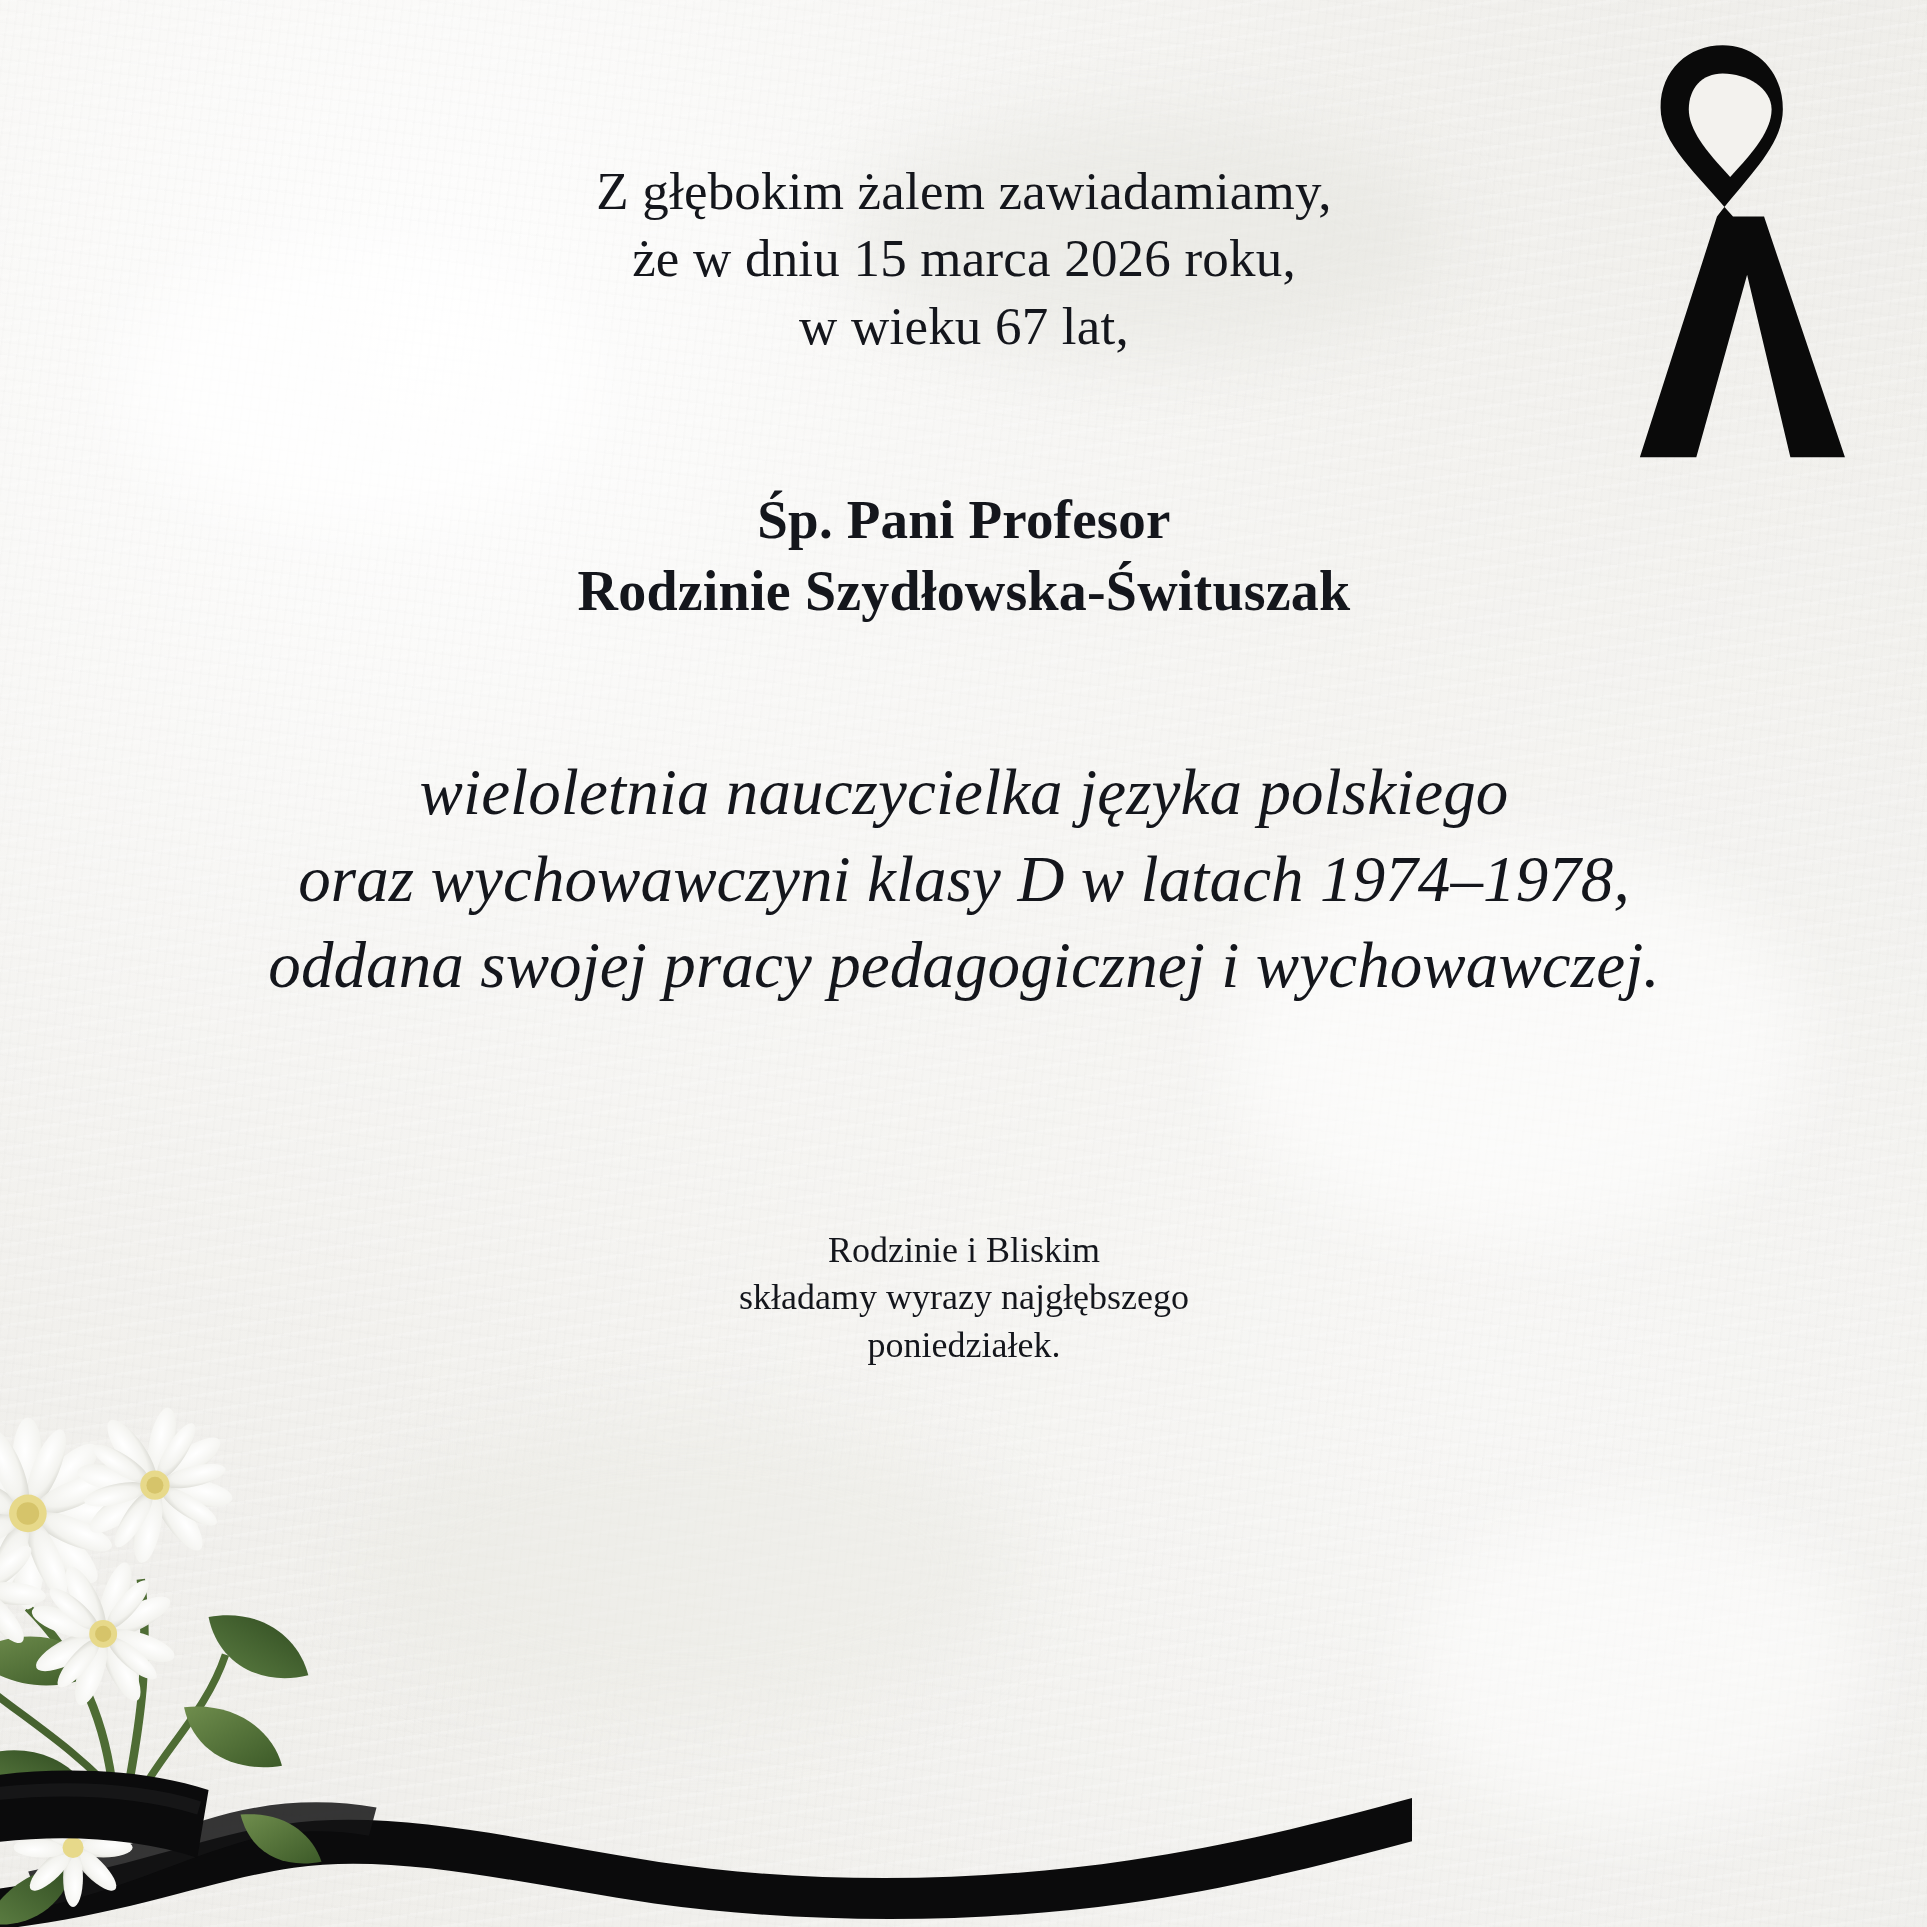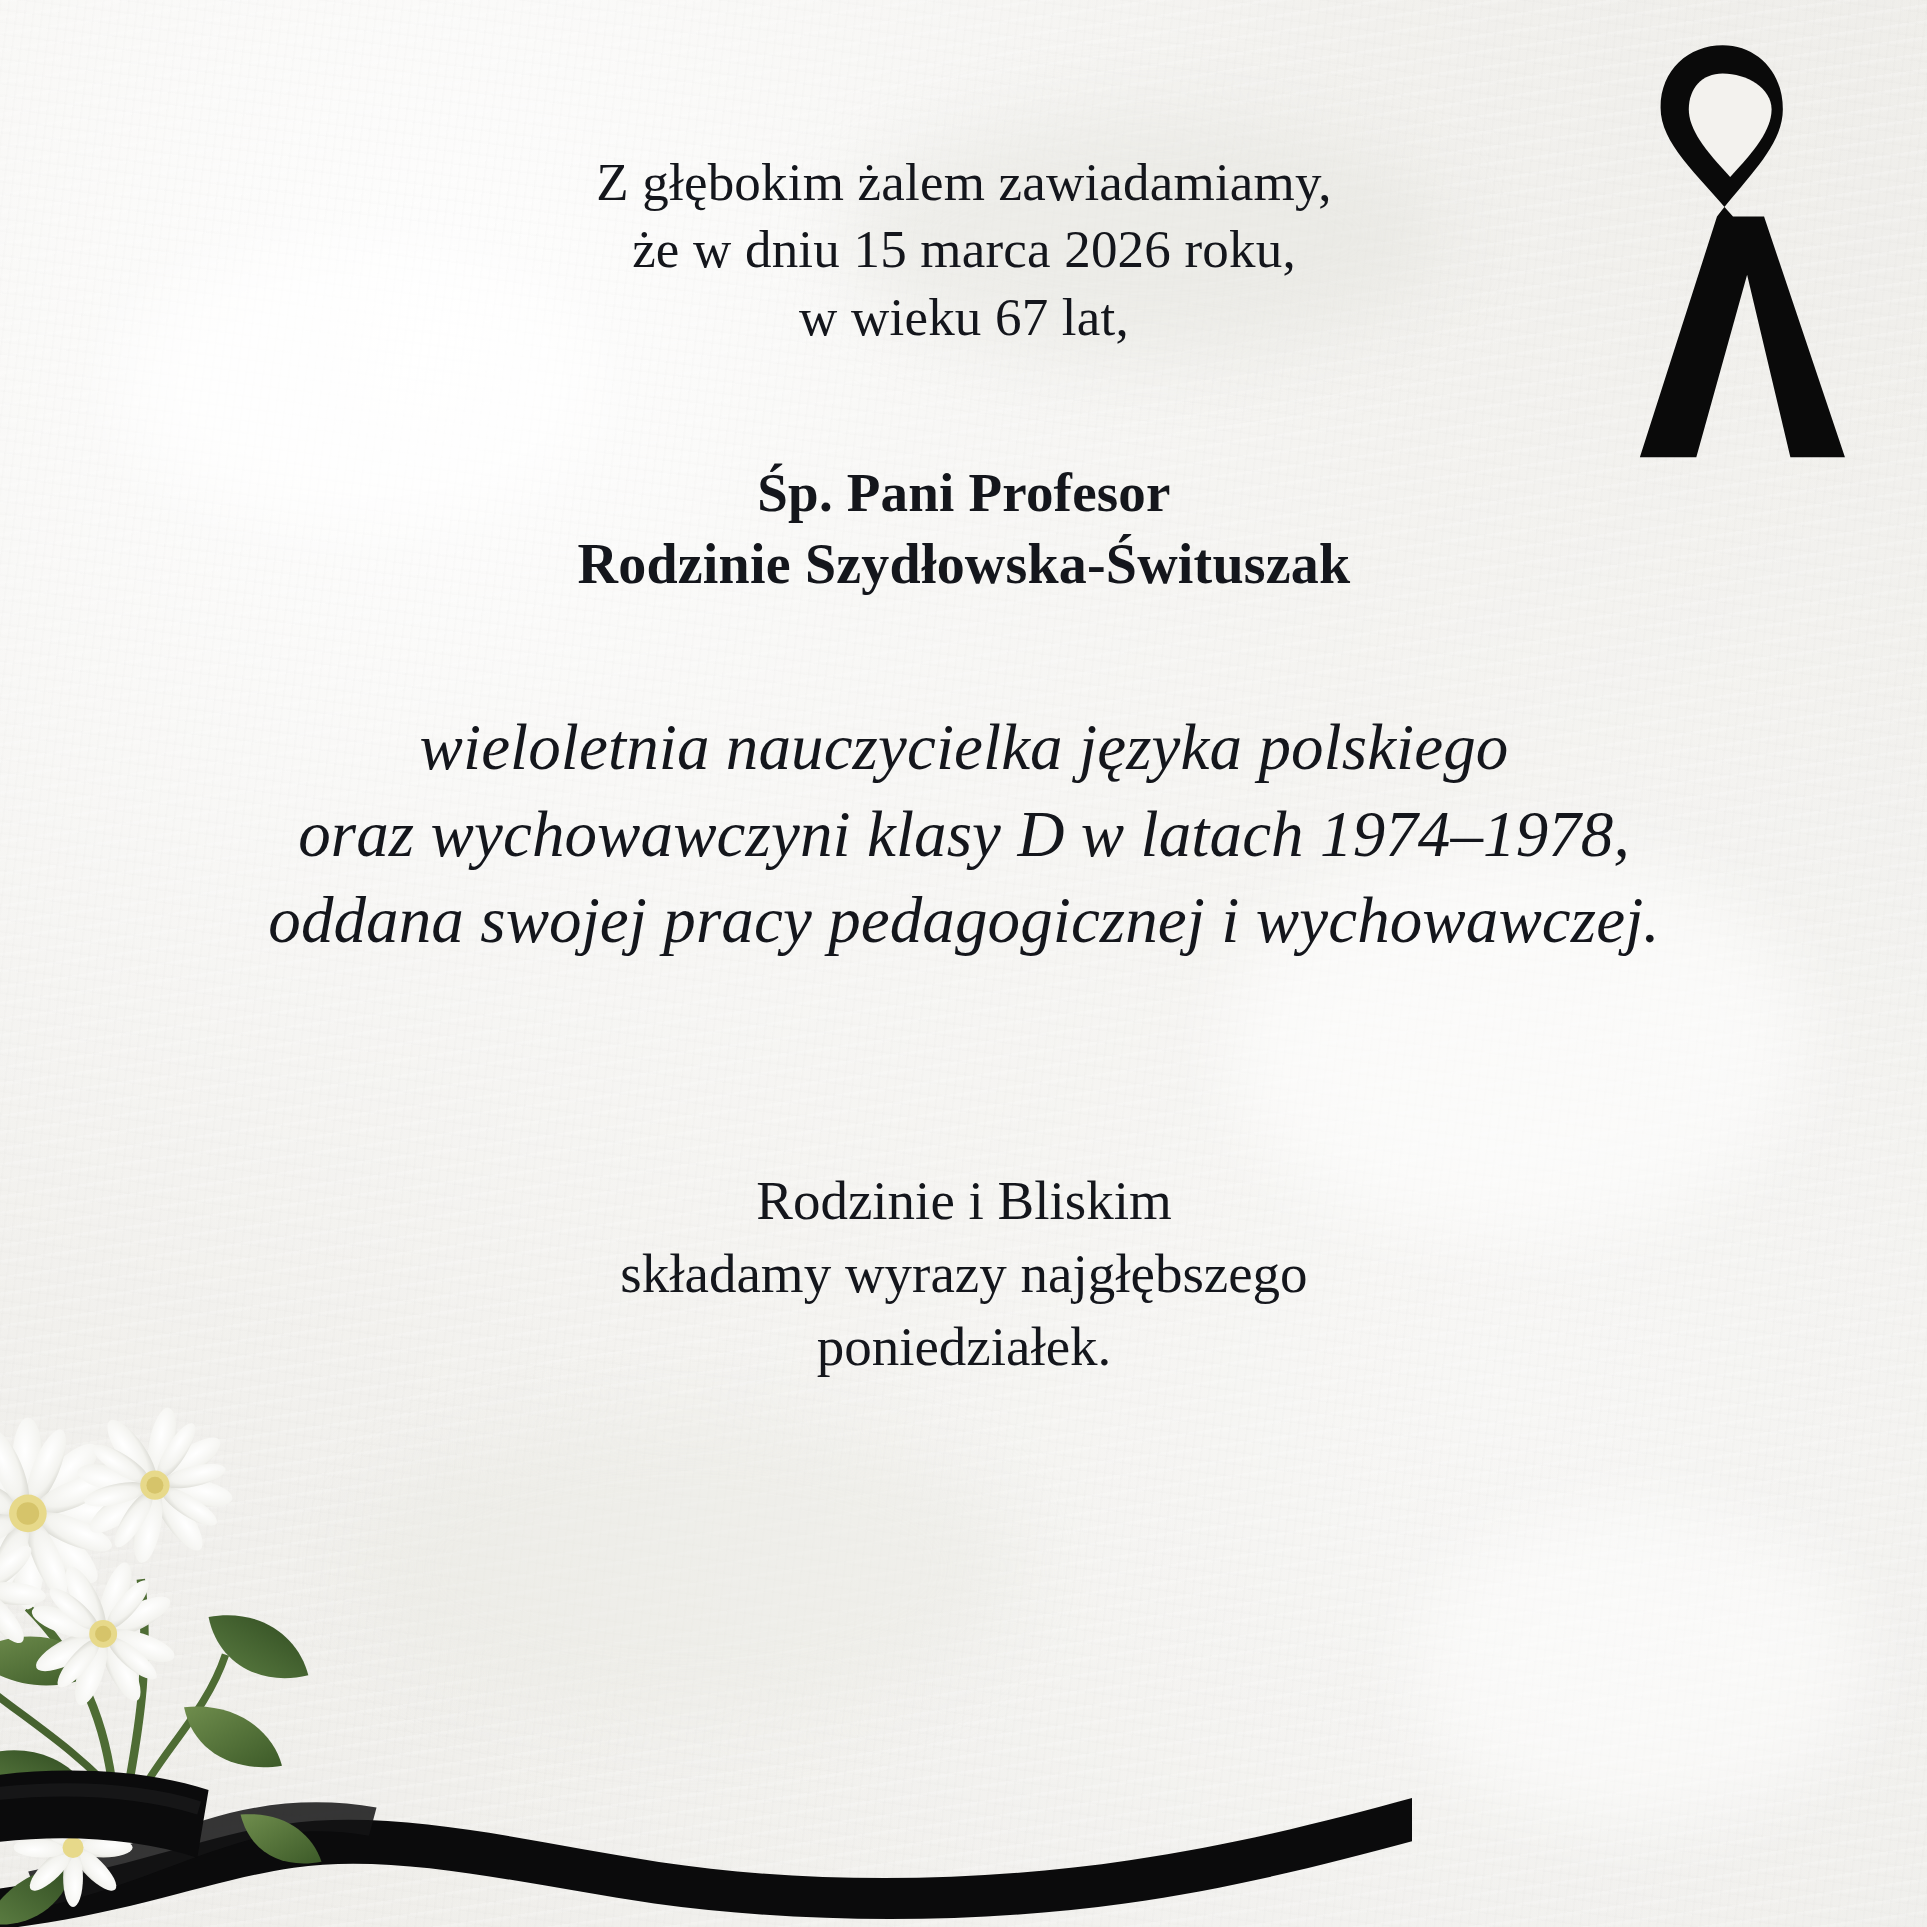--- a/index.html
+++ b/index.html
@@ -60,21 +60,21 @@
 
   
   .content {
     position: absolute;
     left: 0;
     top: 141px;
     width: 1928px;
     text-align: center;
     color: #14161c;
   }
-  .para { margin: 8px auto; }
+  .para { margin: 17px auto; }
 
   .lede {
     font-size: 53px;
     line-height: 1.27;
     letter-spacing: 0.2px;
   }
 
   .gap-a { height: 90px; }
   .gap-b { height: 87px; }
   .gap-c { height: 90px; }
@@ -96,21 +96,21 @@
   }
 
   .ceremony {
     font-size: 52px;
     line-height: 1.32;
   }
   .ceremony b { font-weight: 700; }
   .ceremony .strong-line { font-weight: 700; }
 
   .condolence {
-    font-size: 55px;
+    font-size: 36px;
     line-height: 1.33;
   }
 
   
   .flowers {
     position: absolute;
     left: -38px;
     bottom: -28px;
     width: 527px;
     height: 584px;

